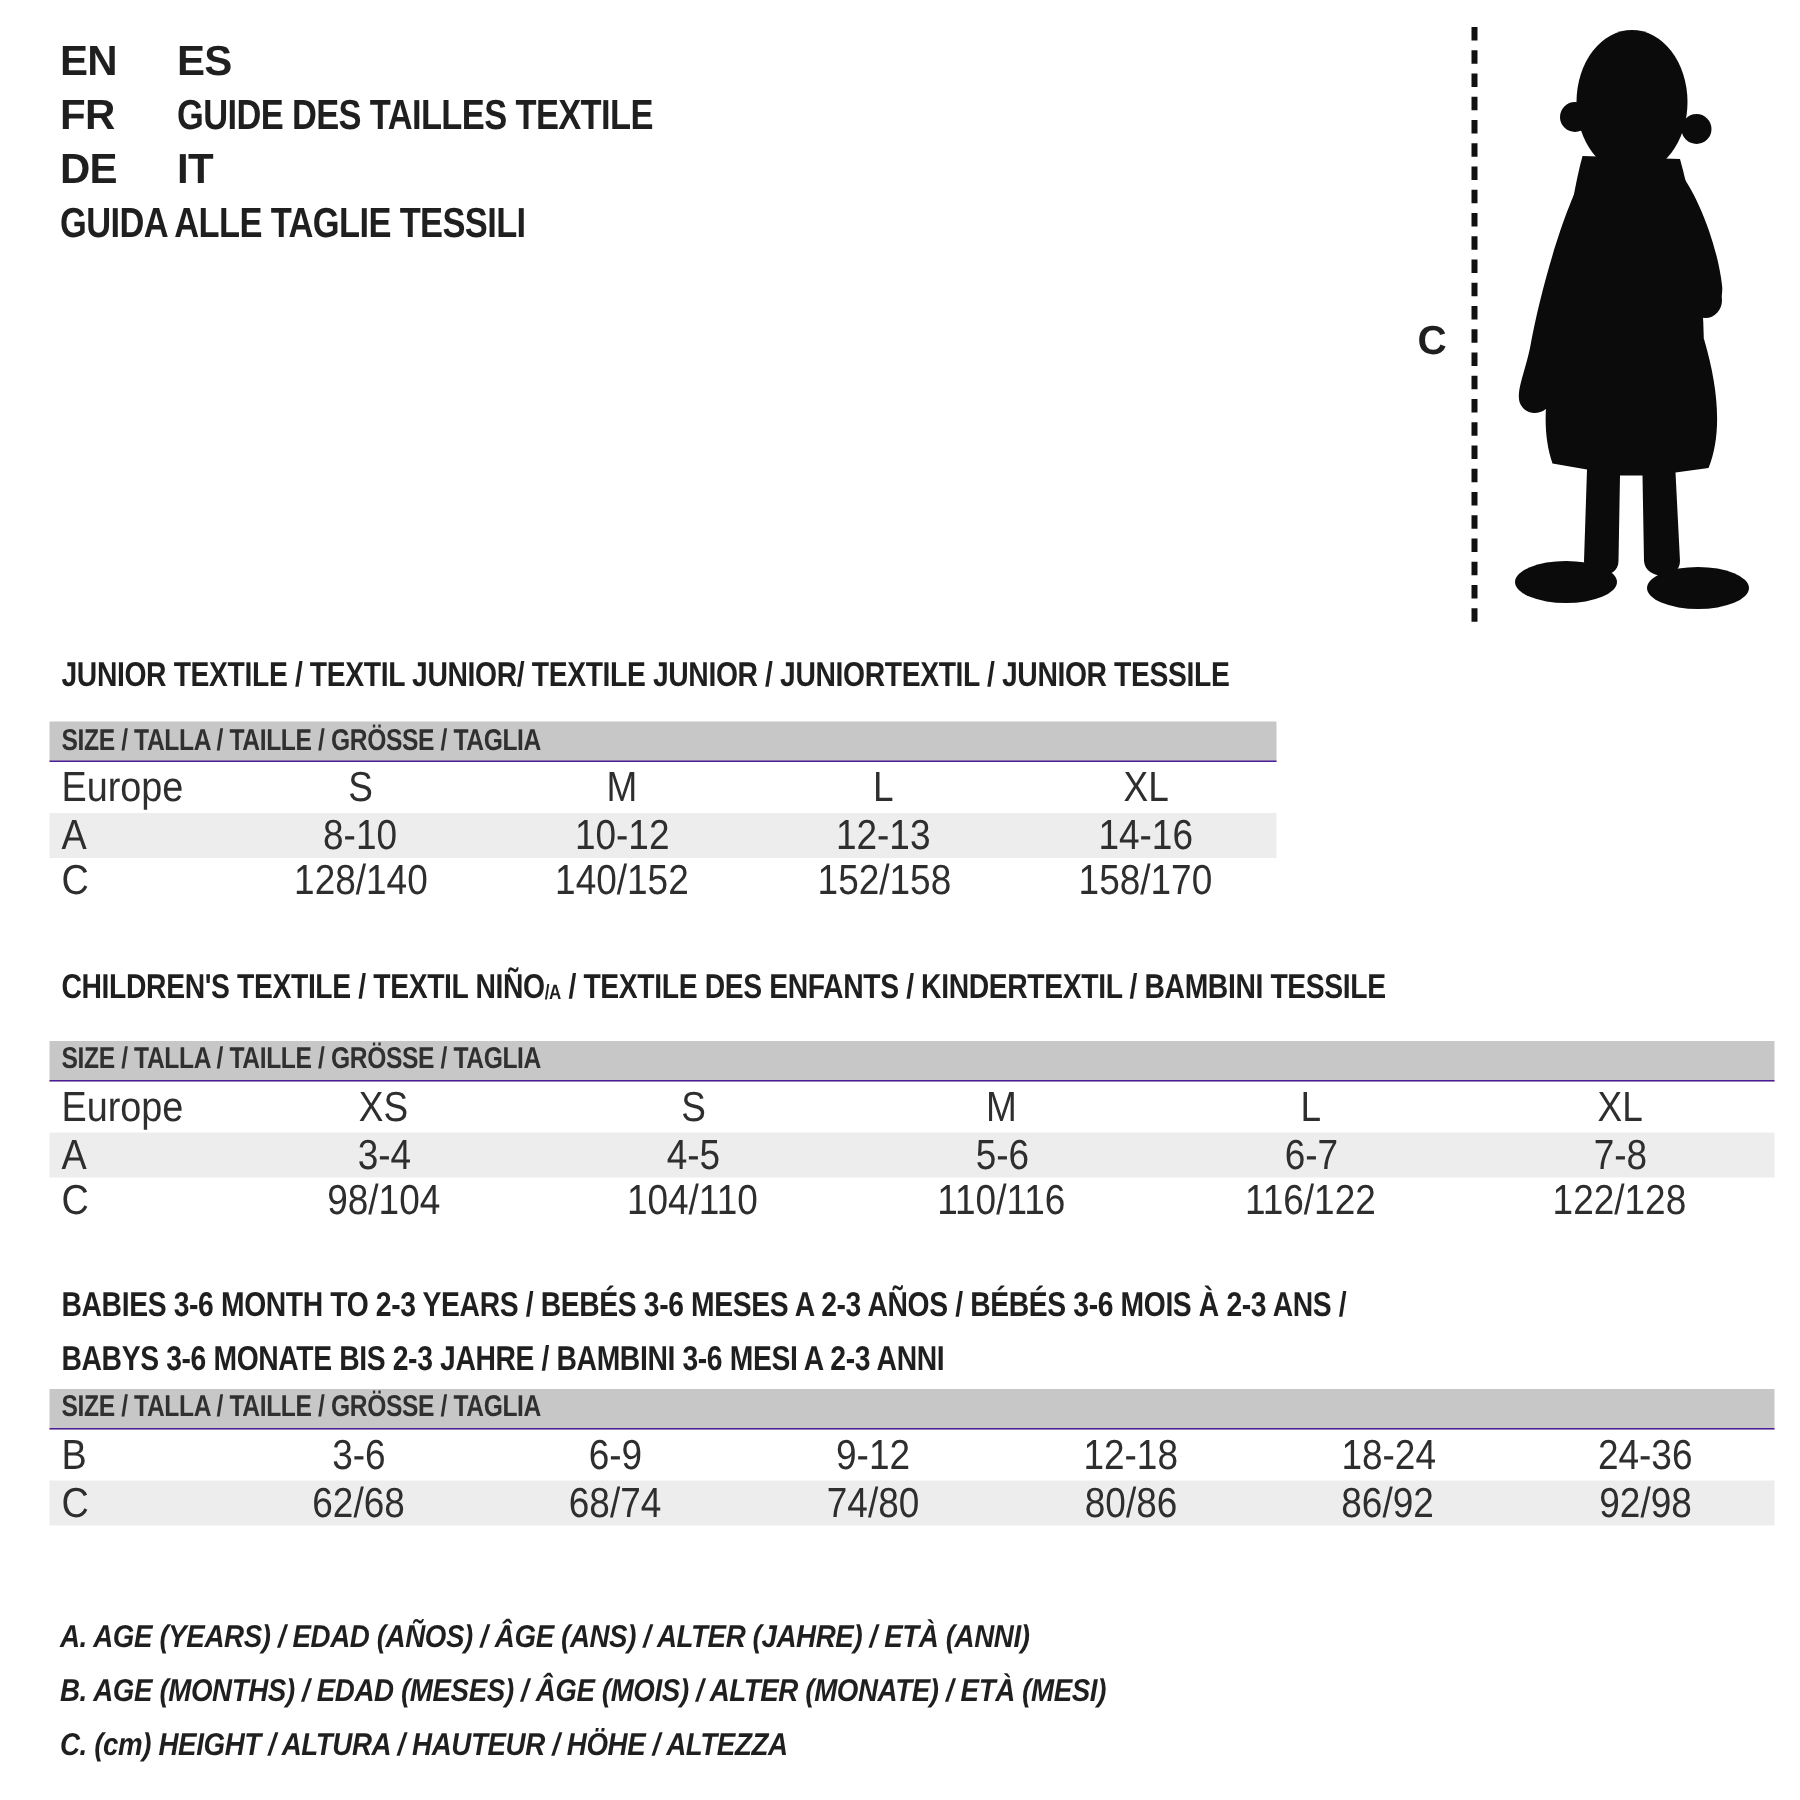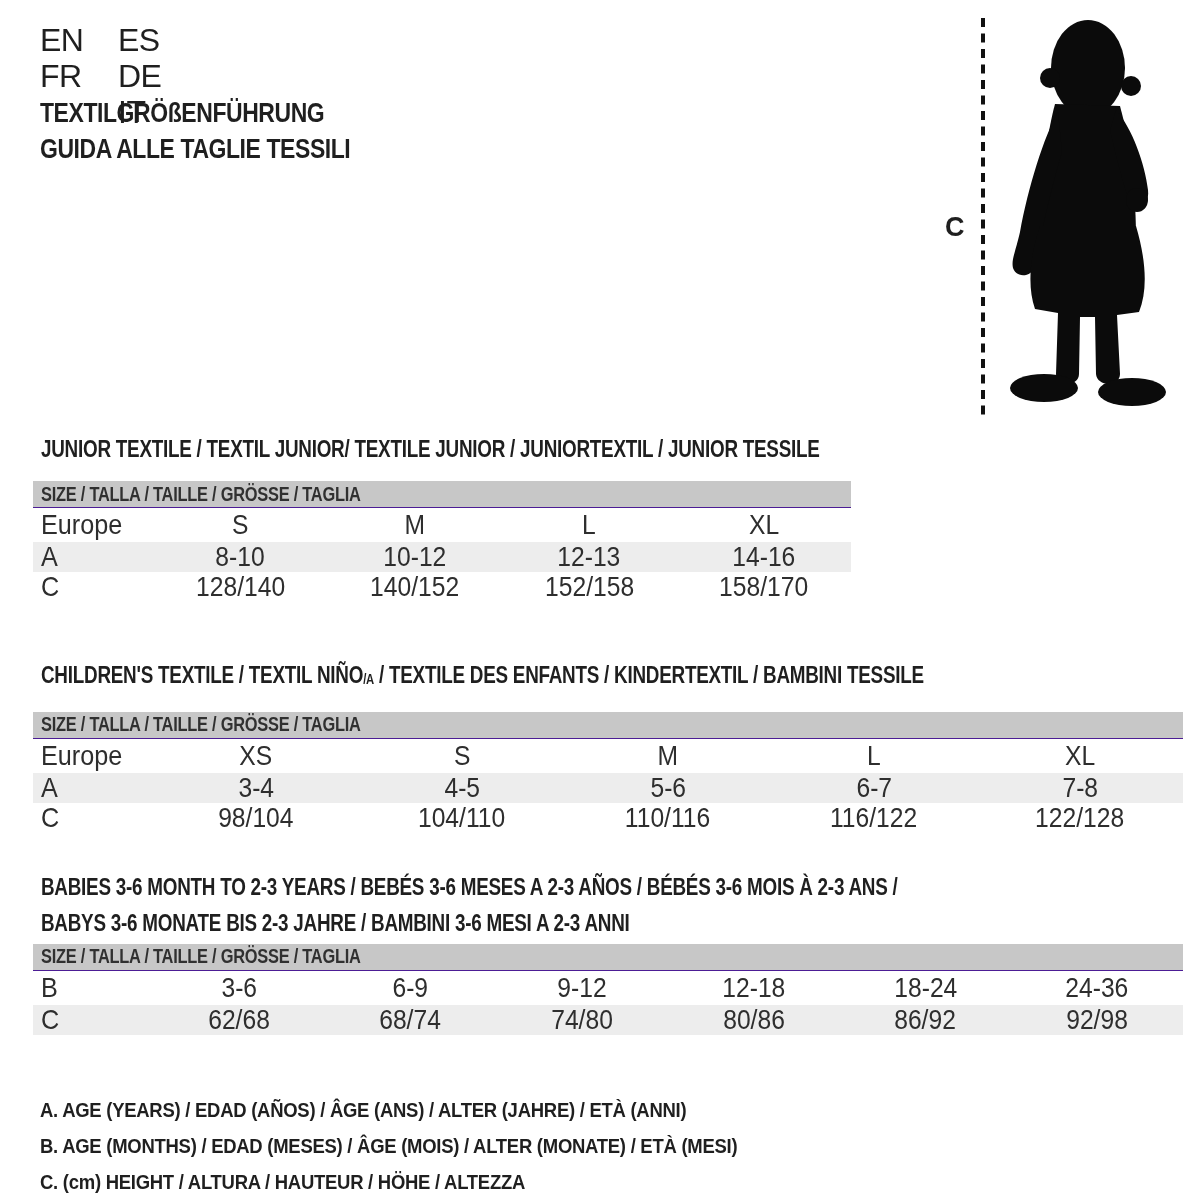--- a/index.html
+++ b/index.html
@@ -7,21 +7,21 @@
   .page{position:relative;width:1200px;height:1200px;background:#ffffff;overflow:hidden;}
   .content{position:absolute;left:33px;top:0;width:1150px;}
 
   
   .cond{display:inline-block;transform:scaleX(.82);transform-origin:0 50%;white-space:nowrap;}
   .condc{display:inline-block;transform:scaleX(.88);transform-origin:50% 50%;white-space:nowrap;}
 
   
   .header{position:relative;height:437px;}
   .lang-table{position:absolute;left:7px;top:26px;display:grid;grid-template-columns:78px auto;row-gap:7px;}
-  .lang-code{font-size:32px;font-weight:400;line-height:29px;letter-spacing:-.5px;}
+  .lang-code{font-size:28px;font-weight:700;line-height:29px;letter-spacing:-.5px;}
   .lang-title{font-size:28px;font-weight:700;line-height:29px;letter-spacing:-.5px;}
 
   .figure{position:absolute;left:872px;top:10px;width:290px;height:415px;}
   .measure-label{position:absolute;left:40px;top:202px;font-size:27px;font-weight:700;}
   .measure-line{position:absolute;left:74px;top:6px;}
   .silhouette{position:absolute;left:93px;top:6px;}
 
   
   .sec-heading{margin:0 0 0 8px;font-size:23px;font-weight:700;line-height:24px;letter-spacing:-.3px;transform:scaleX(.82);transform-origin:0 50%;white-space:nowrap;}
   .sec-heading.multiline{line-height:36px;}
@@ -30,43 +30,43 @@
   .size-bar .cond{font-size:20px;font-weight:700;color:#303030;letter-spacing:-.3px;}
   .trow{display:flex;align-items:center;height:30px;font-size:28px;color:#2e2e2e;}
   .trow.head{height:34px;}
   .trow.alt{background:#ededed;}
   .tlabel{width:120px;padding-left:8px;box-sizing:border-box;text-align:left;}
   .tlabel .cond{transform:scaleX(.9);}
   .tcell{flex:1;text-align:center;}
   .w-junior{width:818px;}
   .w-full{width:1150px;}
 
-  .sec-children{margin-top:61px;}
+  .sec-children{margin-top:43px;}
   .sec-babies{margin-top:36px;}
   .babies-gap{height:3px;}
   .subsup{font-size:.6em;vertical-align:-0.05em;}
 
   
-  .legend{margin:57px 0 0 7px;}
+  .legend{margin:57px 0 0 7px;font-style:italic;}
   .legend-line{font-size:21px;font-weight:700;line-height:36px;letter-spacing:-.3px;transform:scaleX(.88);transform-origin:0 50%;white-space:nowrap;}
 </style>
 </head>
 <body>
 
 <div class="page">
   <div class="content">
 
     <div class="header">
 
       <div class="lang-table">
         <div class="lang-code">EN</div>
         <div class="lang-code">ES</div>
         <div class="lang-code">FR</div>
+        <div class="lang-title"><span class="cond">GUIDE DES TAILLES TEXTILE</span></div>
         <div class="lang-code">DE</div>
-        <div class="lang-title"><span class="cond">TEXTILGRÖßENFÜHRUNG</span></div>
         <div class="lang-code">IT</div>
         <div class="lang-title"><span class="cond">GUIDA ALLE TAGLIE TESSILI</span></div>
       </div>
 
       <div class="figure">
         <div class="measure-label">C</div>
         <svg class="measure-line" width="8" height="402" viewBox="0 0 8 402">
           <line x1="4" y1="2" x2="4" y2="400" stroke="#111111" stroke-width="4" stroke-dasharray="9 6.5"></line>
         </svg>
         <svg class="silhouette" width="175" height="402" viewBox="0 0 175 402" fill="#0b0b0b">

